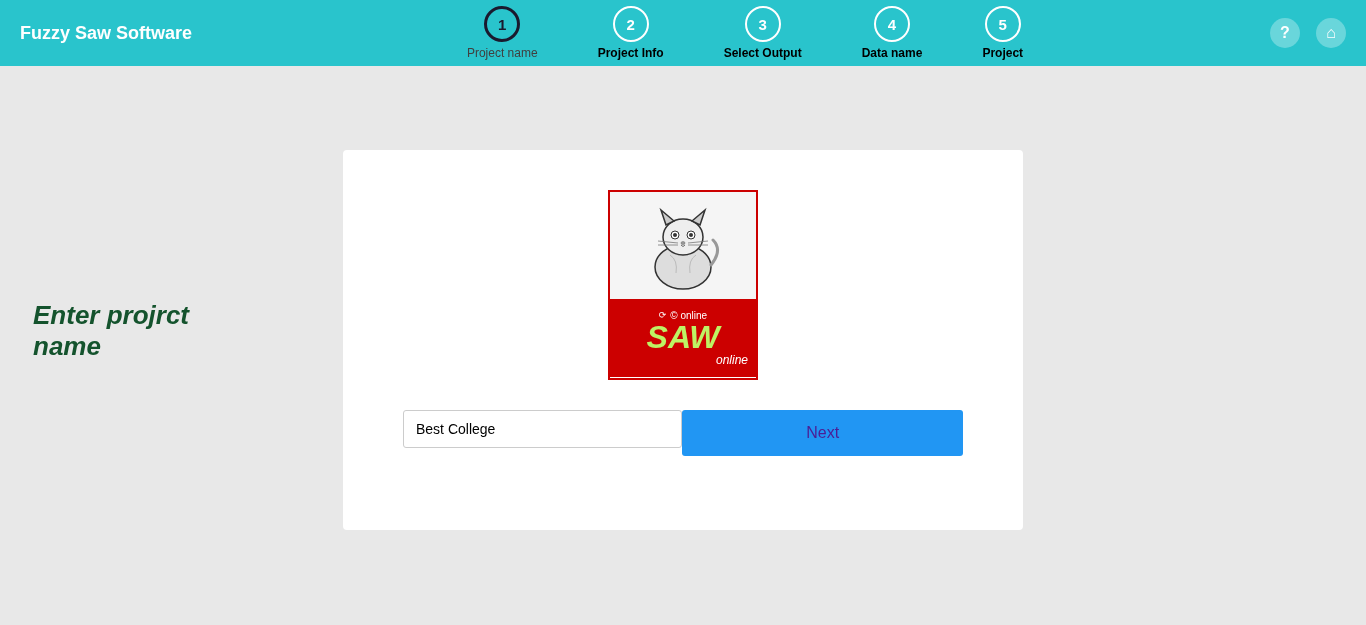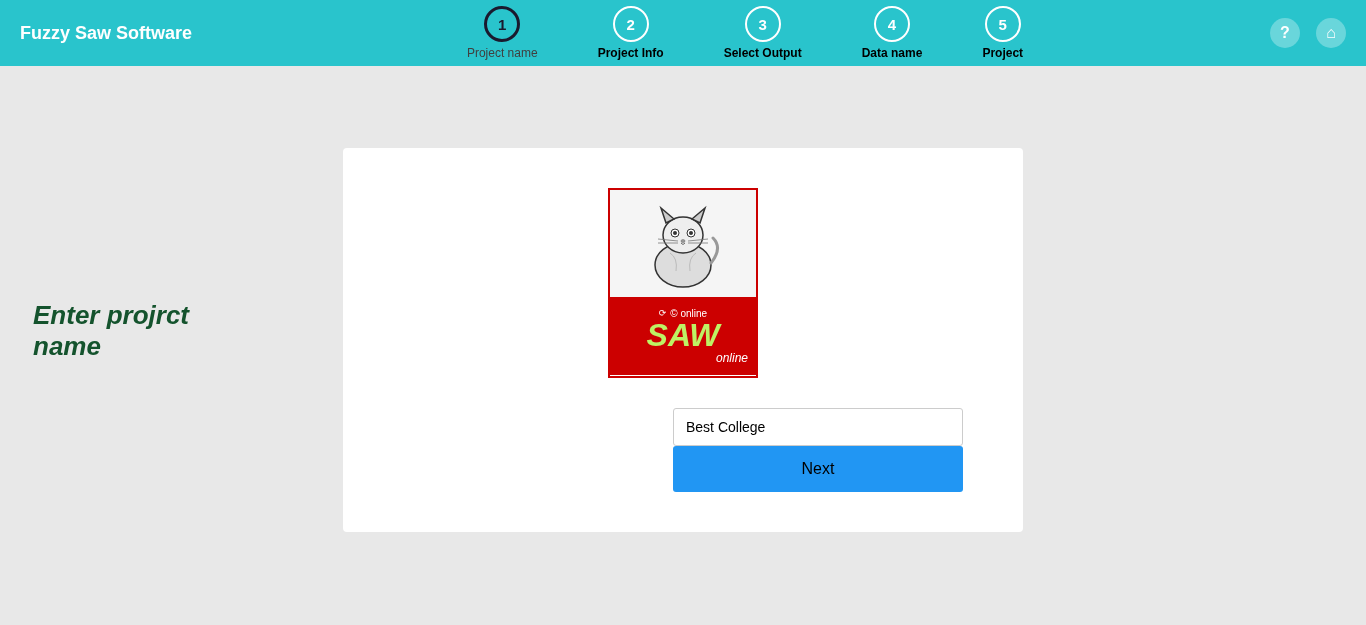--- a/index.html
+++ b/index.html
@@ -177,38 +177,38 @@
     .arrow-right {
       width: 60px;
       height: 0;
       flex-shrink: 0;
     }
 
     
     .form-area {
       width: 100%;
       display: flex;
-      flex-direction: column;
-      align-items: flex-end;
+      flex-direction: row;
+      align-items: flex-start;
     }
     .project-input {
       width: 100%;
       max-width: 290px;
       padding: 10px 12px;
       border: 1px solid #ccc;
       border-radius: 3px;
       font-size: 14px;
       outline: none;
     }
     .next-button {
       width: 100%;
       max-width: 290px;
       padding: 14px;
       background: #2196f3;
-      color: #000000;
+      color: #4c1d95;
       border: none;
       border-radius: 3px;
       font-size: 16px;
       cursor: pointer;
       font-weight: 500;
     }
   </style>
 </head>
 <body>
 

